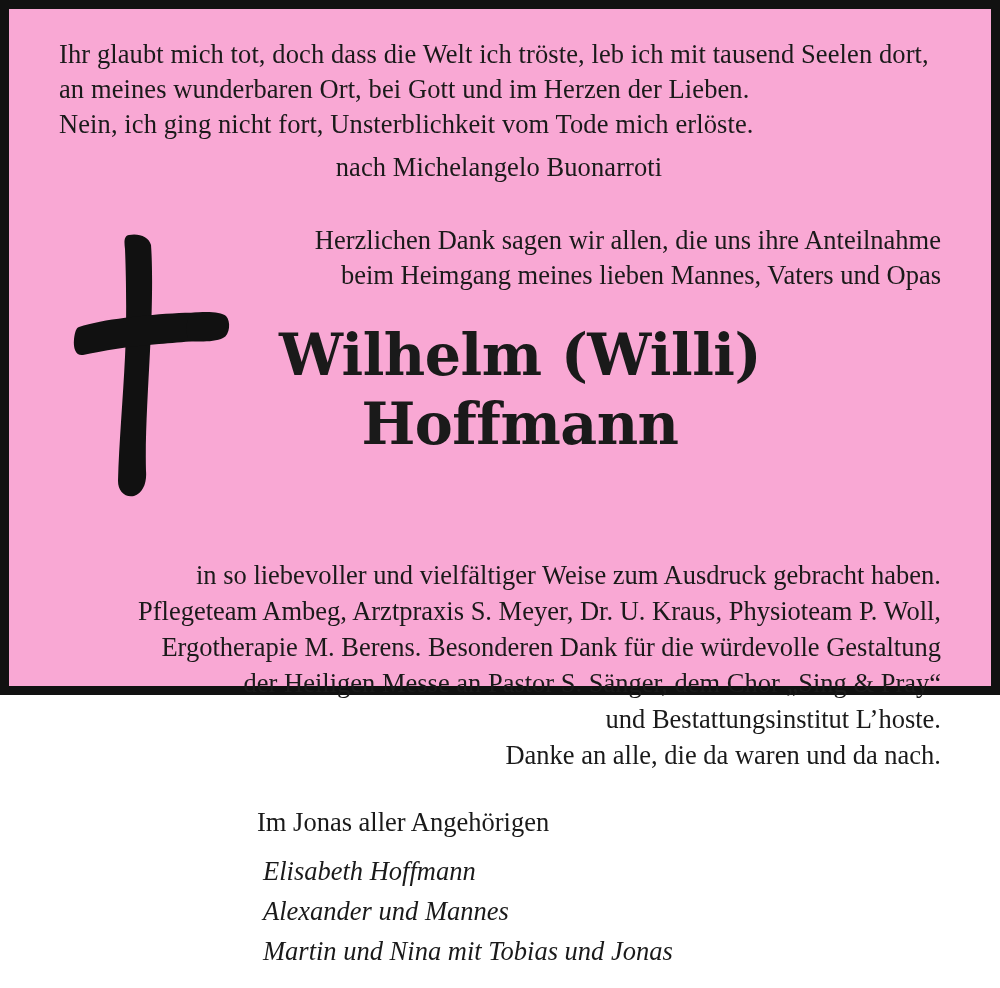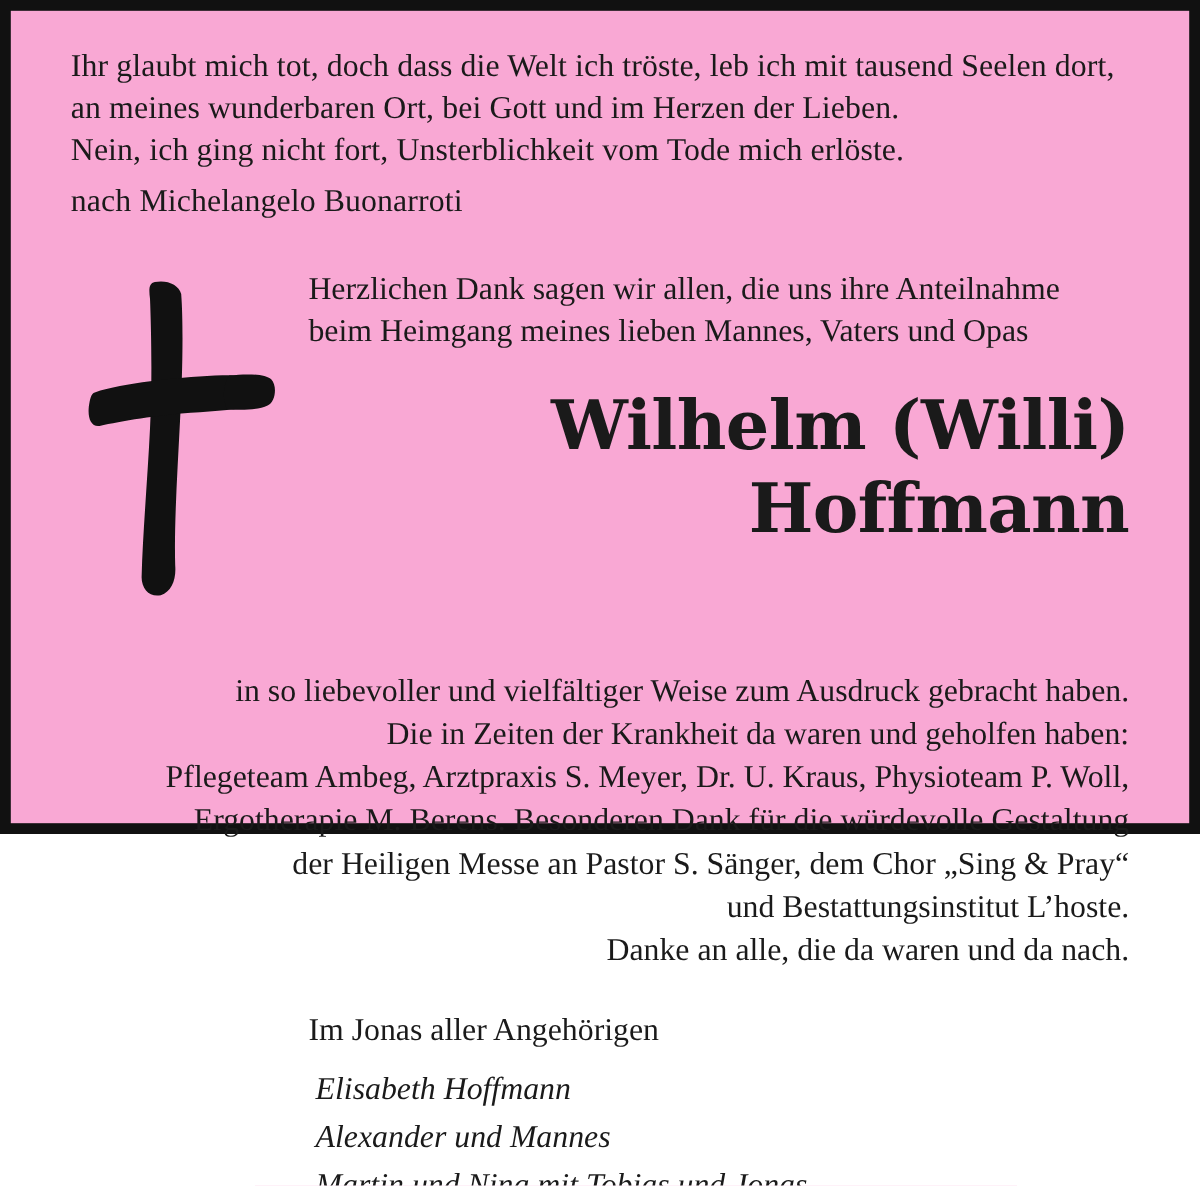--- a/index.html
+++ b/index.html
@@ -34,21 +34,21 @@
   .poem {
     font-size: 26.5px;
     line-height: 1.32;
     letter-spacing: 0.1px;
   }
   .poem-line {
     white-space: nowrap;
   }
   .poem-attrib {
     margin-top: 8px;
-    text-align: left;
+    text-align: center;
     font-size: 26.5px;
     padding-right: 2px;
   }
 
   
   .mid {
     position: relative;
     margin-top: 38px;
     min-height: 300px;
   }
@@ -59,33 +59,33 @@
     width: 160px;
     height: 270px;
   }
   .cross svg { display: block; }
 
   .thanks {
     margin-left: 198px;
     font-size: 26.5px;
     line-height: 1.34;
   }
-  .thanks-line { white-space: nowrap; }
+  .thanks-line { white-space: nowrap; text-align: right; }
 
   .name {
     margin-top: 26px;
     text-align: center;
     font-family: "DejaVu Serif", "Liberation Serif", serif;
     font-weight: 700;
     font-size: 57px;
     line-height: 1.22;
     letter-spacing: -0.5px;
     padding-left: 40px;
   }
-  .name-line { white-space: nowrap; text-align: right; }
+  .name-line { white-space: nowrap; }
 
   
   .body-text {
     margin-top: 34px;
     font-size: 26.5px;
     line-height: 1.36;
   }
   .body-line { white-space: nowrap; text-align: right; }
 
   
@@ -146,21 +146,20 @@
 
       <div class="name">
         <div class="name-line">Wilhelm (Willi)</div>
         <div class="name-line">Hoffmann</div>
       </div>
 
     </div>
 
     <div class="body-text">
       <div class="body-line">in so liebevoller und vielfältiger Weise zum Ausdruck gebracht haben.</div>
-      <div class="body-line">Die in Zeiten der Krankheit da waren und geholfen haben:</div>
       <div class="body-line">Pflegeteam Ambeg, Arztpraxis S. Meyer, Dr. U. Kraus, Physioteam P. Woll,</div>
       <div class="body-line">Ergotherapie M. Berens. Besonderen Dank für die würdevolle Gestaltung</div>
       <div class="body-line">der Heiligen Messe an Pastor S. Sänger, dem Chor „Sing &amp; Pray“</div>
       <div class="body-line">und Bestattungsinstitut L’hoste.</div>
       <div class="body-line">Danke an alle, die da waren und da nach.</div>
     </div>
 
     <div class="signature">
       <div class="sig-heading">Im Jonas aller Angehörigen</div>
       <div class="sig-name">Elisabeth Hoffmann</div>

